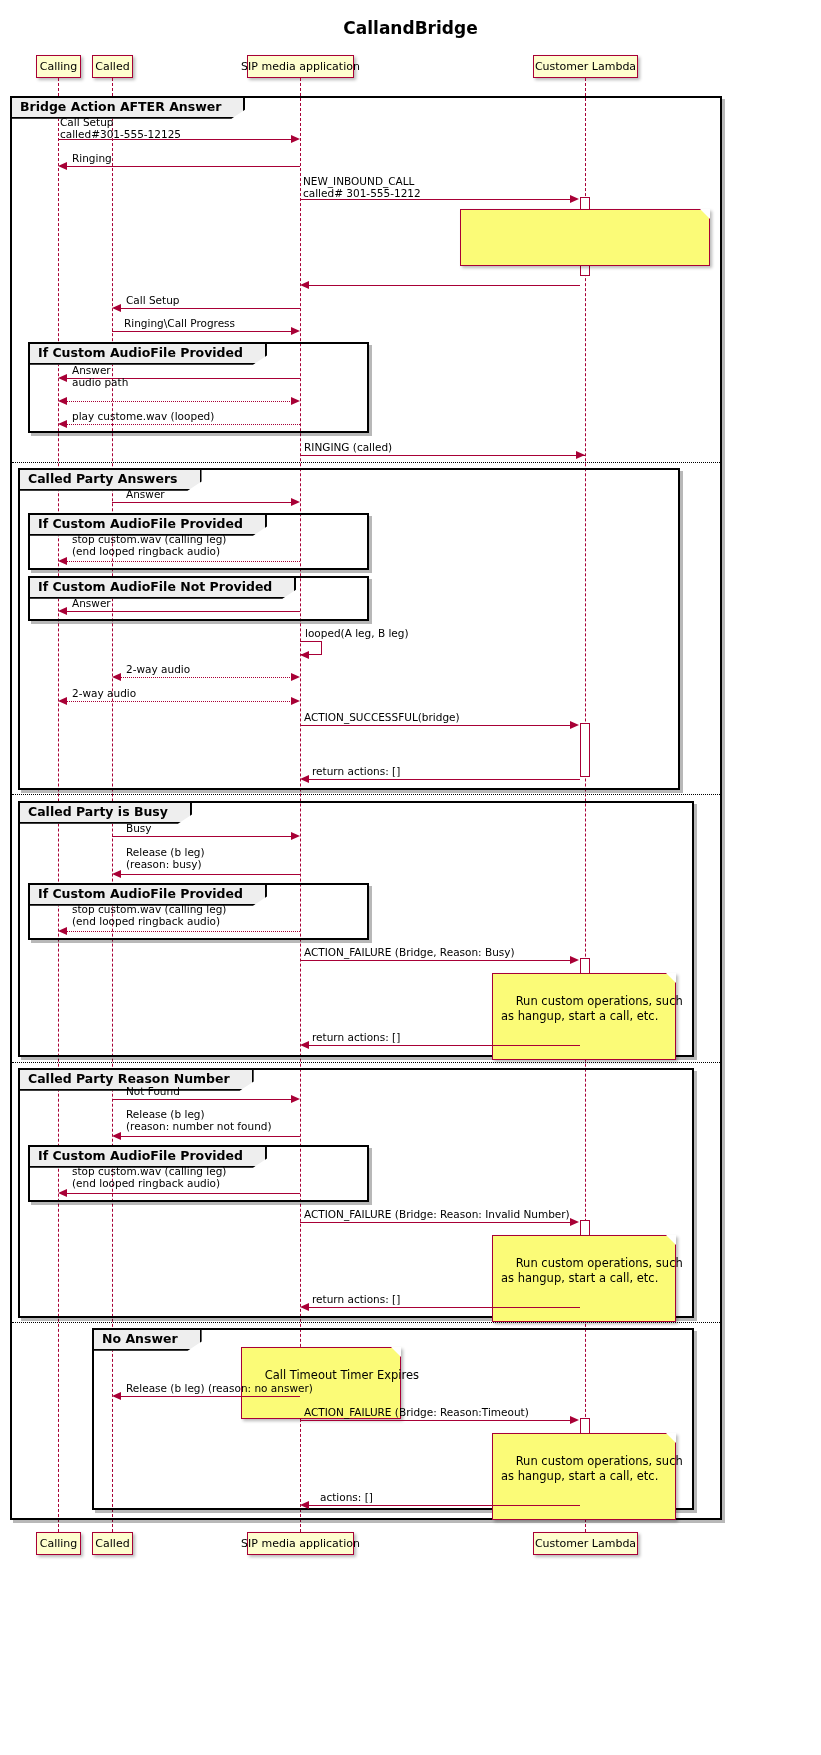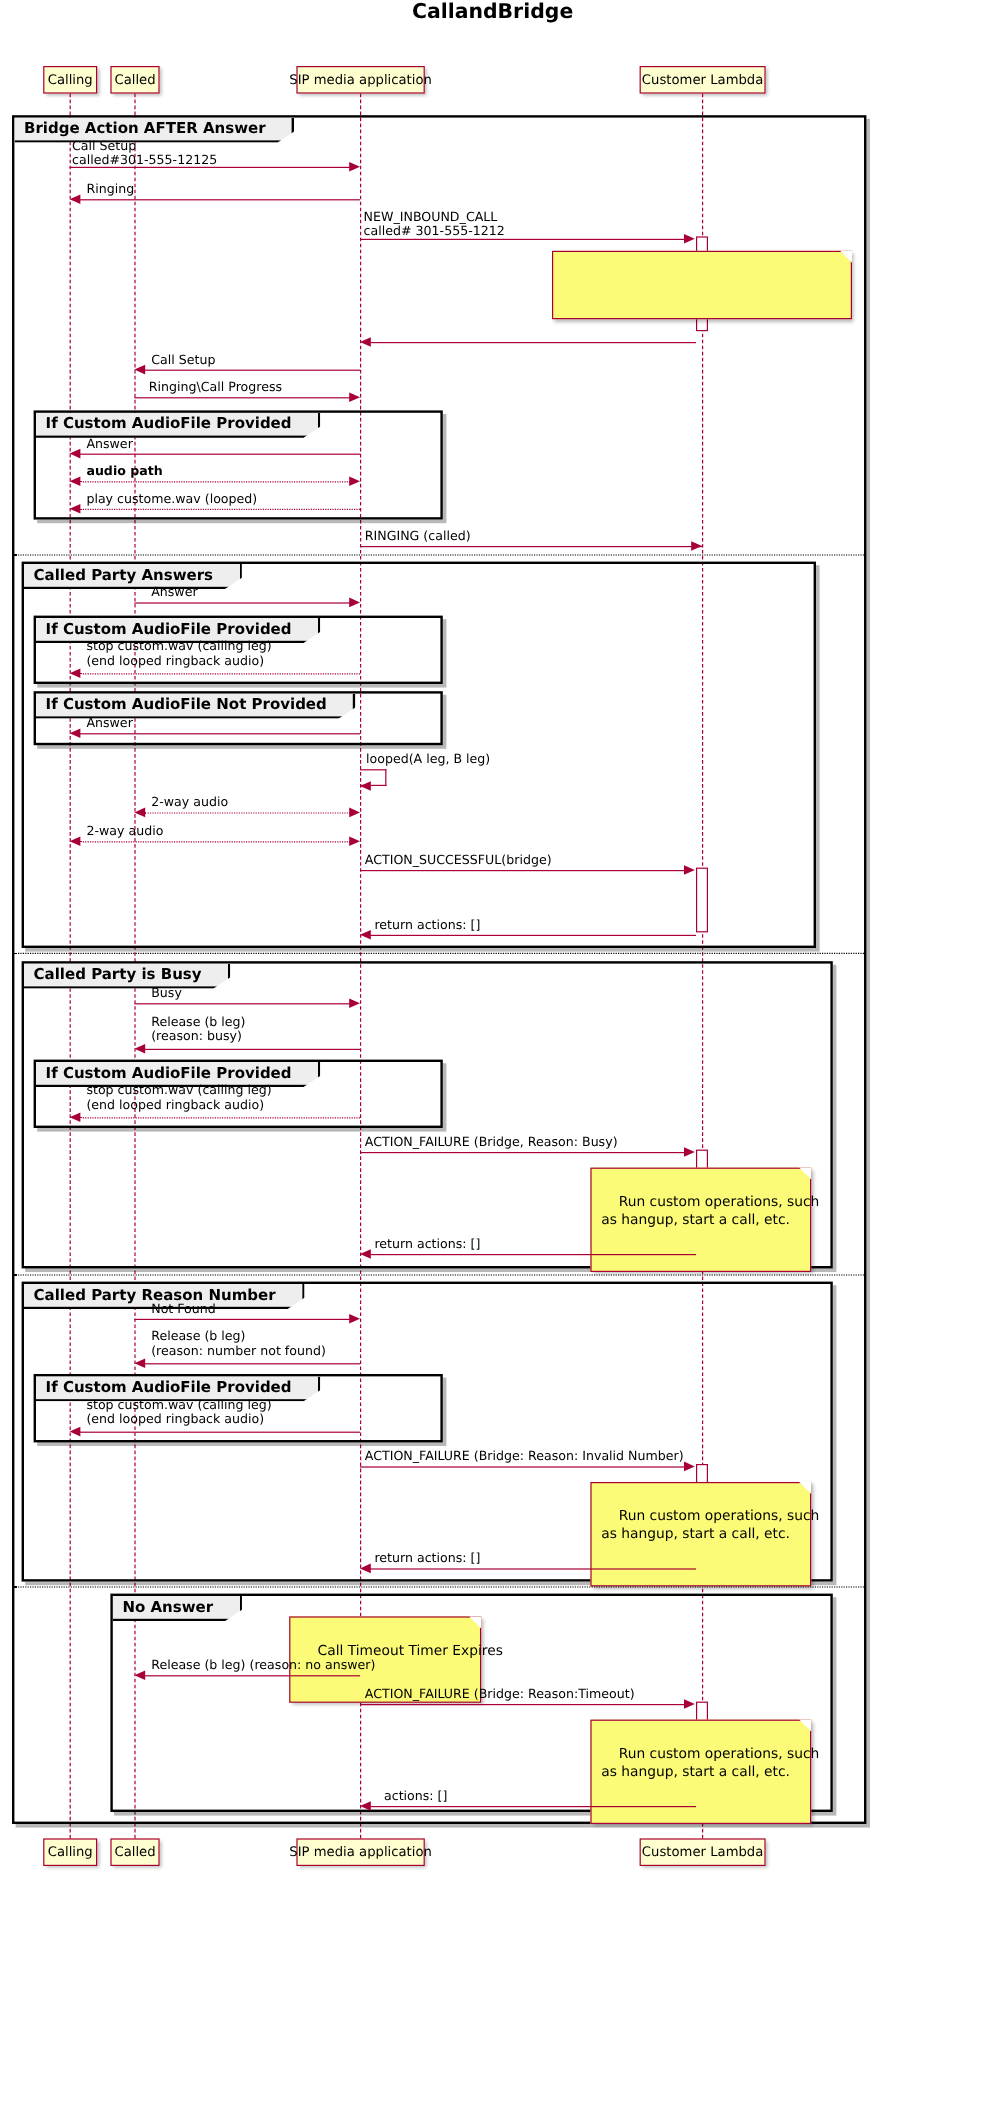--- a/index.html
+++ b/index.html
@@ -1,21 +1,21 @@
 <!DOCTYPE html>
 <html><head>
 <meta charset="utf-8">
 <style>
   html,body{margin:0;padding:0;background:#fff;}
   body{font-family:"DejaVu Sans","Liberation Sans",sans-serif;}
   #stage{position:relative;width:821px;height:1755px;overflow:hidden;background:#fff;}
 
   
   .title{position:absolute;left:0;width:821px;text-align:center;font-weight:bold;color:#000;}
-  .title1{top:0;font-size:17px;text-align:center;}
+  .title1{top:18px;font-size:17px;text-align:center;}
   .title2{top:30px;font-size:15px;}
 
   
   .participant{
     position:absolute;box-sizing:border-box;
     background:#FEFECE;border:1.5px solid #A80036;
     color:#000;font-size:11px;line-height:1;
     display:flex;align-items:center;justify-content:center;
     box-shadow:2px 2px 3px rgba(0,0,0,.28);
     white-space:nowrap;padding:0 6px;height:23px;
@@ -113,21 +113,21 @@
   <div class="msg" style="left:112px;top:331px;width:180px;"></div>
   <div class="arrowR" style="left:291px;top:327px;"></div>
 
   <div class="frame shadowed" style="left:28px;top:342px;width:341px;height:91px;"></div>
   <div class="frame-label" style="left:30px;top:344px;">If Custom AudioFile Provided</div>
 
   <div class="lbl" style="left:72px;top:364px;">Answer</div>
   <div class="msg" style="left:66px;top:378px;width:234px;"></div>
   <div class="arrowL" style="left:58px;top:374px;"></div>
 
-  <div class="lbl" style="left:72px;top:387px;font-weight:bold;">audio path</div>
+  <div class="lbl" style="left:72px;top:376px;">audio path</div>
   <div class="msg dotted" style="left:66px;top:401px;width:226px;"></div>
   <div class="arrowL" style="left:58px;top:397px;"></div>
   <div class="arrowR" style="left:291px;top:397px;"></div>
 
   <div class="lbl" style="left:72px;top:410px;">play custome.wav (looped)</div>
   <div class="msg dotted" style="left:66px;top:424px;width:234px;"></div>
   <div class="arrowL" style="left:58px;top:420px;"></div>
 
   <div class="lbl" style="left:304px;top:441px;">RINGING (called)</div>
   <div class="msg" style="left:300px;top:455px;width:285px;"></div>

